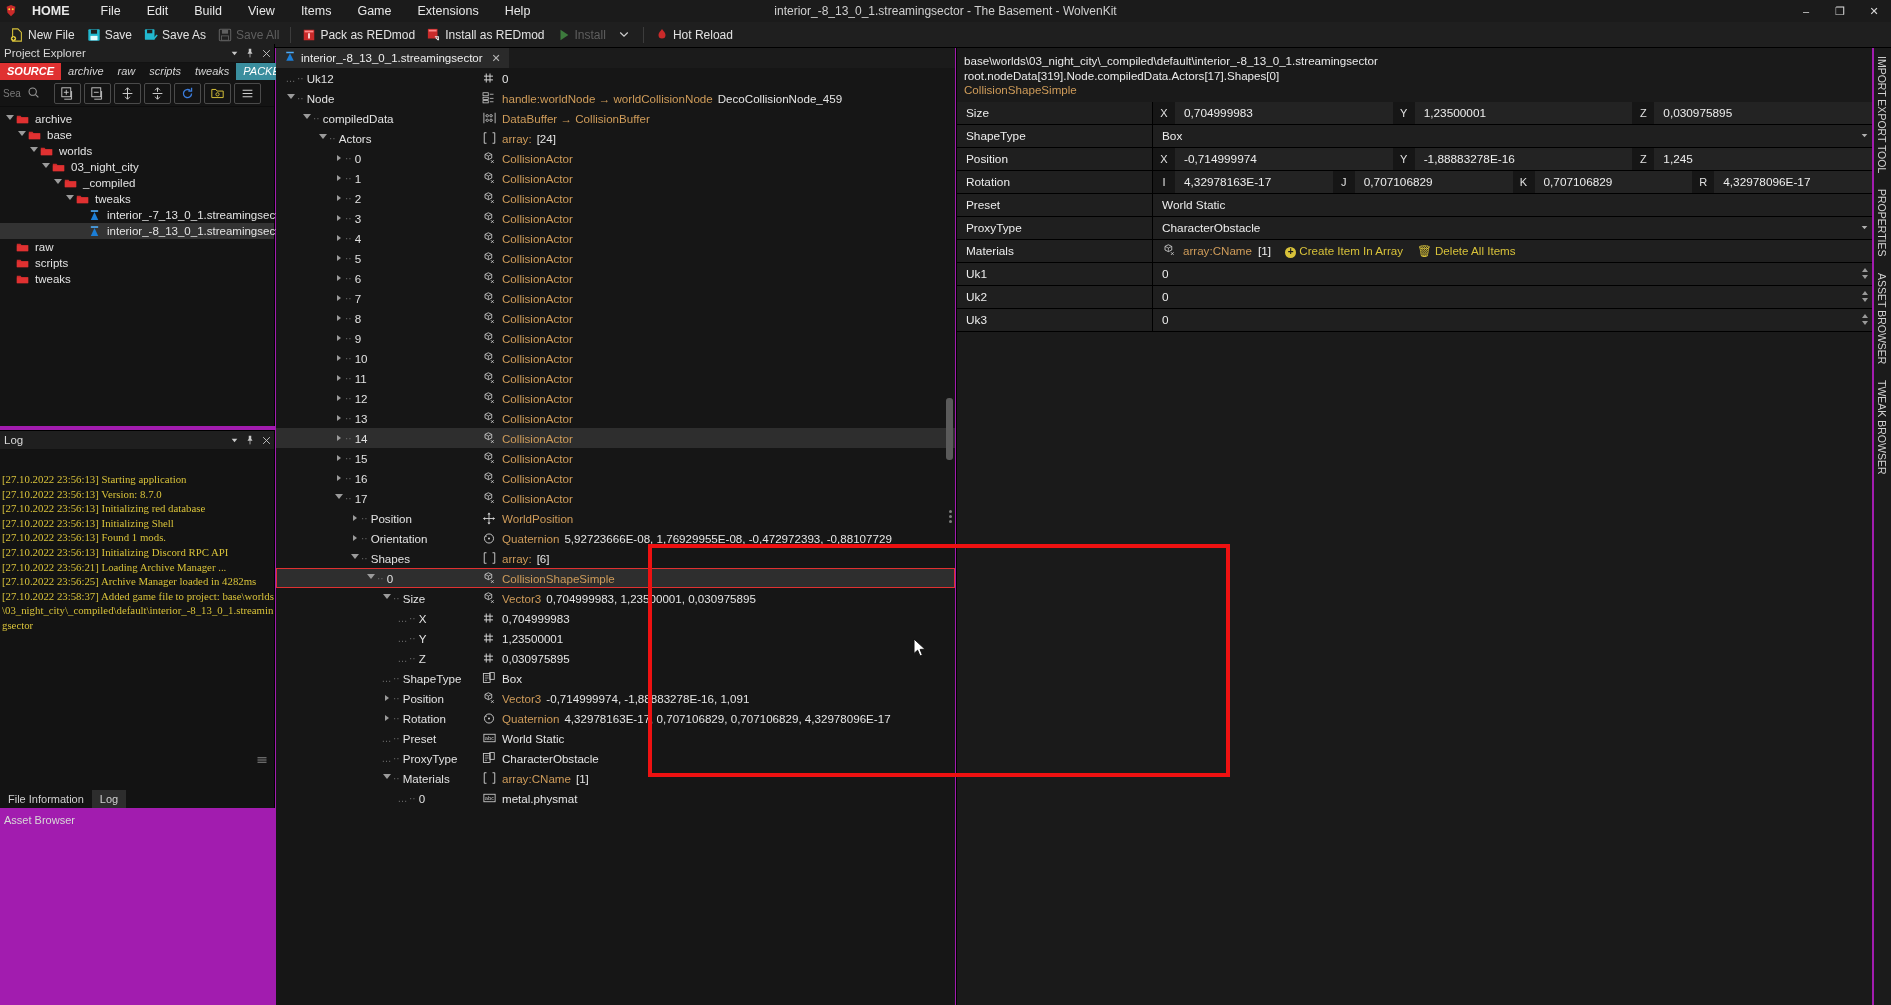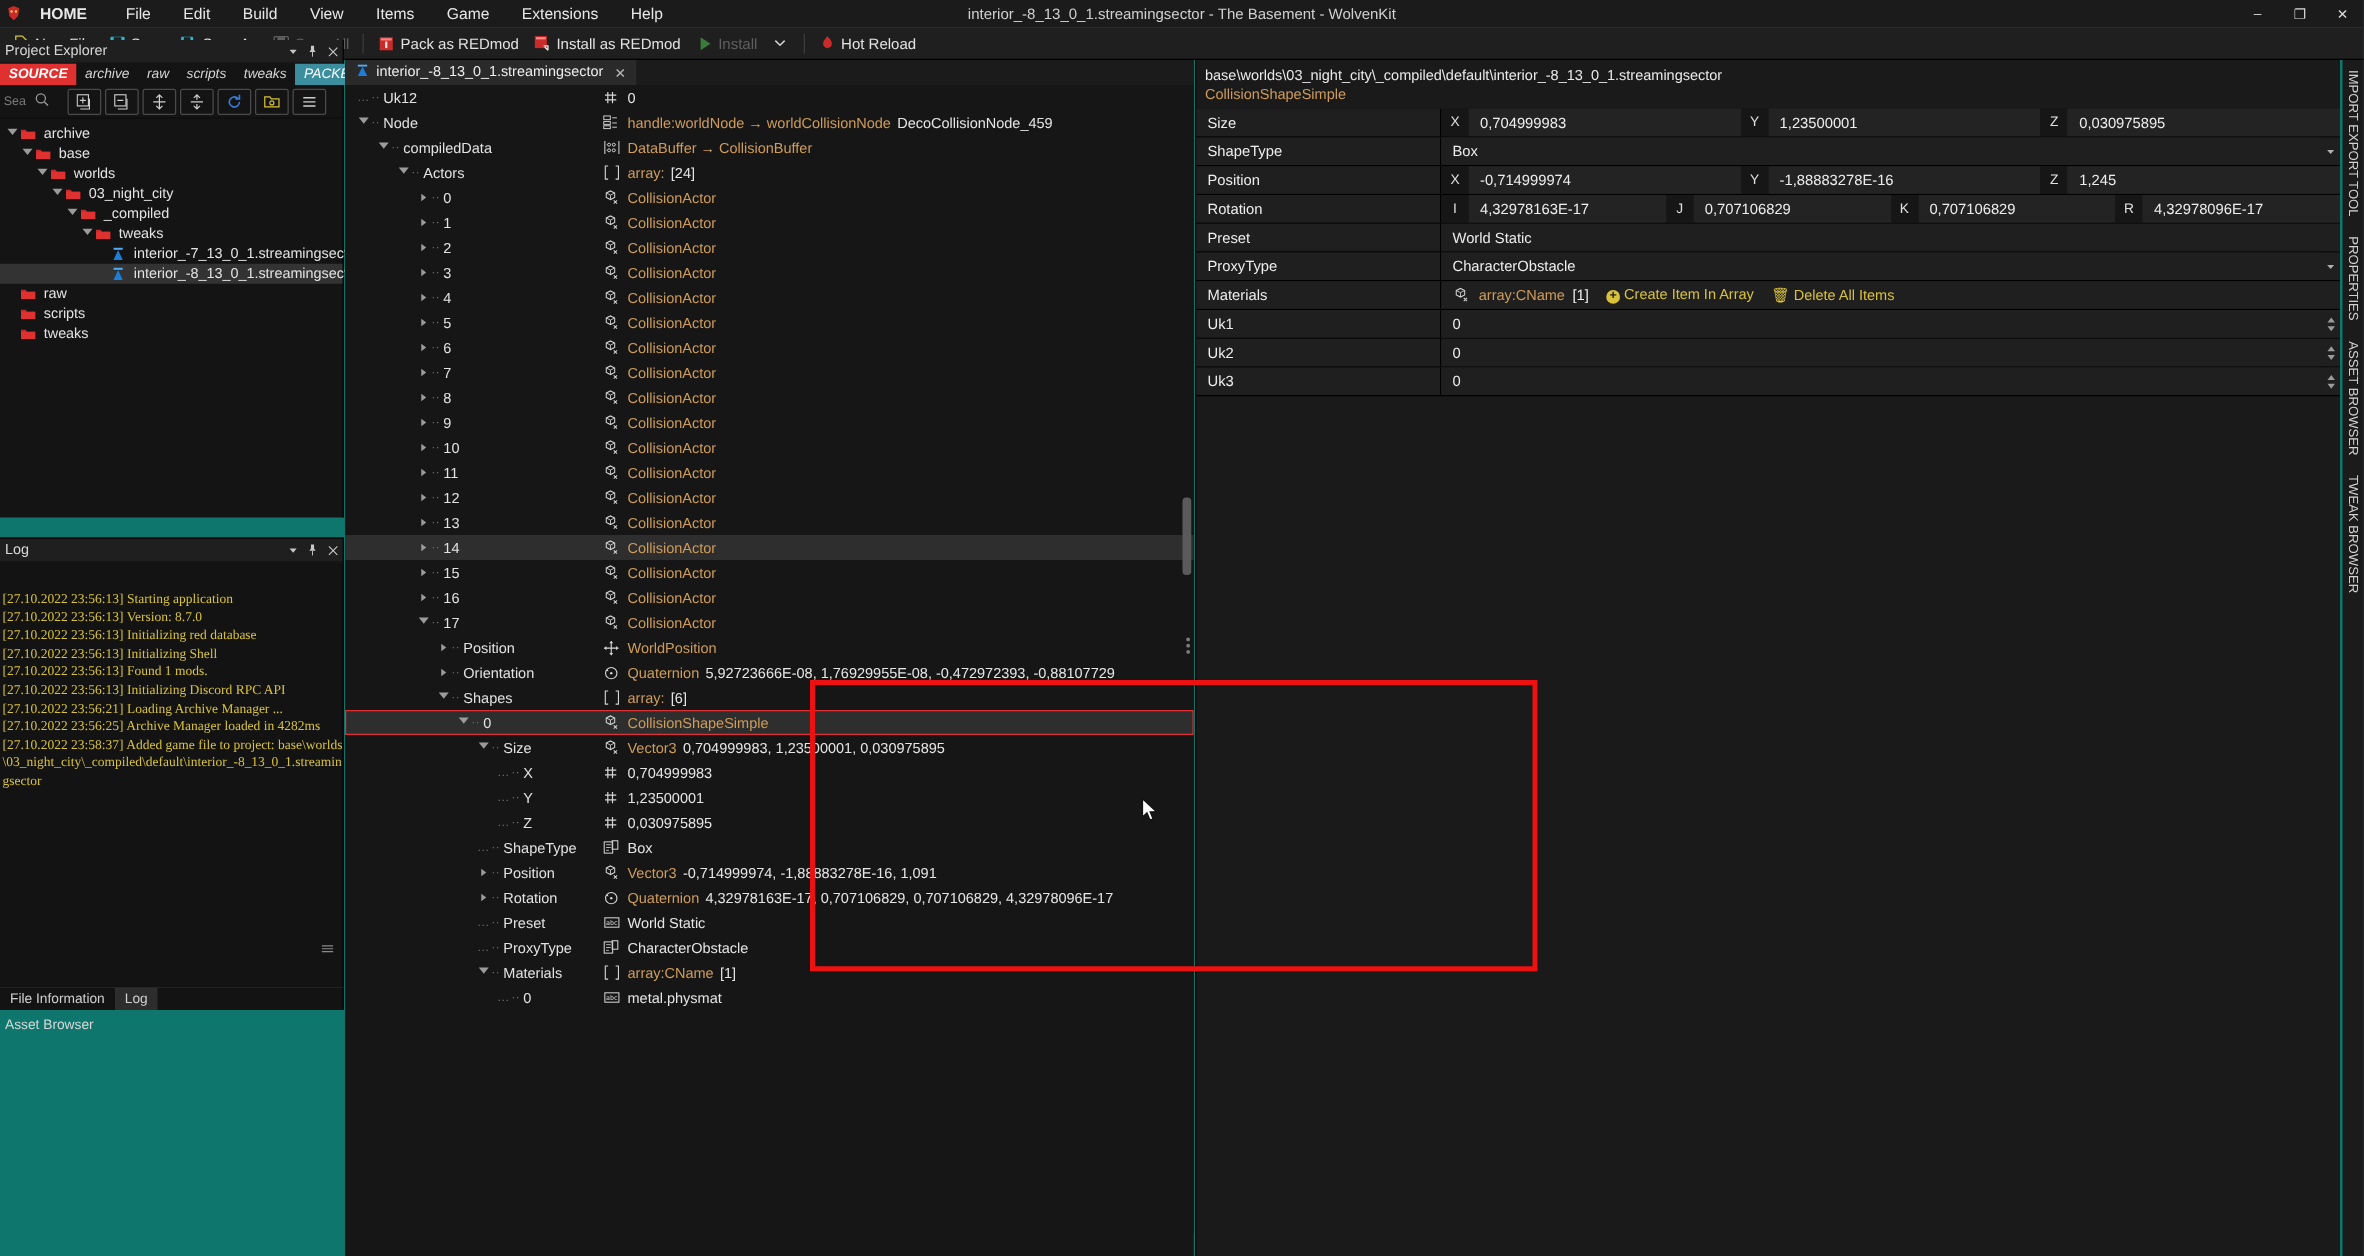--- a/index.html
+++ b/index.html
@@ -5,21 +5,21 @@
   * { box-sizing: border-box; }
   html, body {
     margin: 0; padding: 0;
     width: 1891px; height: 1005px;
     background: #161616;
     font-family: "Liberation Sans", sans-serif;
     color: #e6e6e6;
     overflow: hidden;
     -webkit-font-smoothing: antialiased;
   }
-  .app { position: relative; width: 1891px; height: 1005px; background:#0f766e; }
+  .app { position: relative; width: 1891px; height: 1005px; background:#a21caf; }
 
   
   .menubar {
     position: absolute; top:0; left:0; width:1891px; height:22px;
     background:#1b1b1b; display:flex; align-items:center;
   }
   .wk-logo { width:22px; height:22px; display:flex; align-items:center; justify-content:center; }
   .menu-item {
     padding: 0 13px; height:22px; line-height:22px; font-size:12.5px; color:#e8e8e8;
     cursor:default; white-space:nowrap;
@@ -48,21 +48,21 @@
   
   .panel-hdr {
     height:19px; background:#1f1f1f; display:flex; align-items:center;
     font-size:11.5px; color:#d7d7d7; padding-left:4px; border-bottom:1px solid #121212;
   }
   .panel-hdr .sp { flex:1; }
   .panel-hdr .hdr-ico { width:16px; height:16px; display:flex; align-items:center; justify-content:center;
     font-size:10px; color:#c8c8c8; }
 
   #project-explorer {
-    position:absolute; left:0; top:32px; width:275px; height:382px;
+    position:absolute; left:0; top:44px; width:275px; height:382px;
     background:#141414; border-right:1px solid #000;
   }
   .pe-tabs { display:flex; height:17px; font-size:11px; }
   .pe-tab { padding:0 7px; line-height:17px; color:#d5d5d5; cursor:default; white-space:nowrap;font-style:italic;}
   .pe-tab.src { background:#e03131; color:#fff; font-weight:bold; }
   .pe-tab.packed { background:#3a8e9e; color:#fff; }
 
   .pe-tools { display:flex; align-items:center; height:27px; gap:3px; padding:0 3px;
     border-bottom:1px solid #0d0d0d; }
   .pe-search { display:flex; align-items:center; width:48px; height:20px; font-size:10px; color:#7a7a7a; }
@@ -1160,20 +1160,21 @@
     <div id="cursor">
       <svg width="14" height="20" viewBox="0 0 14 20">
           <path d="M1 1 L1 15.5 L4.6 12.2 L7 18 L9.4 17 L7.1 11.4 L12 11.2 Z" fill="#fff" stroke="#111" stroke-width="1"></path>
         </svg>
     </div>
   </div>
 
   <div id="props">
     <div class="props-path">
       <div>base\worlds\03_night_city\_compiled\default\interior_-8_13_0_1.streamingsector</div>
+      <div>root.nodeData[319].Node.compiledData.Actors[17].Shapes[0]</div>
       <div class="cls">CollisionShapeSimple</div>
     </div>
     <div id="prop-rows">
         <div class="prow">
           <div class="pname">Size</div>
           <div class="pfields">
             <div class="axis">X</div>
             <div class="fld">0,704999983</div>
             <div class="axis">Y</div>
             <div class="fld">1,23500001</div>

